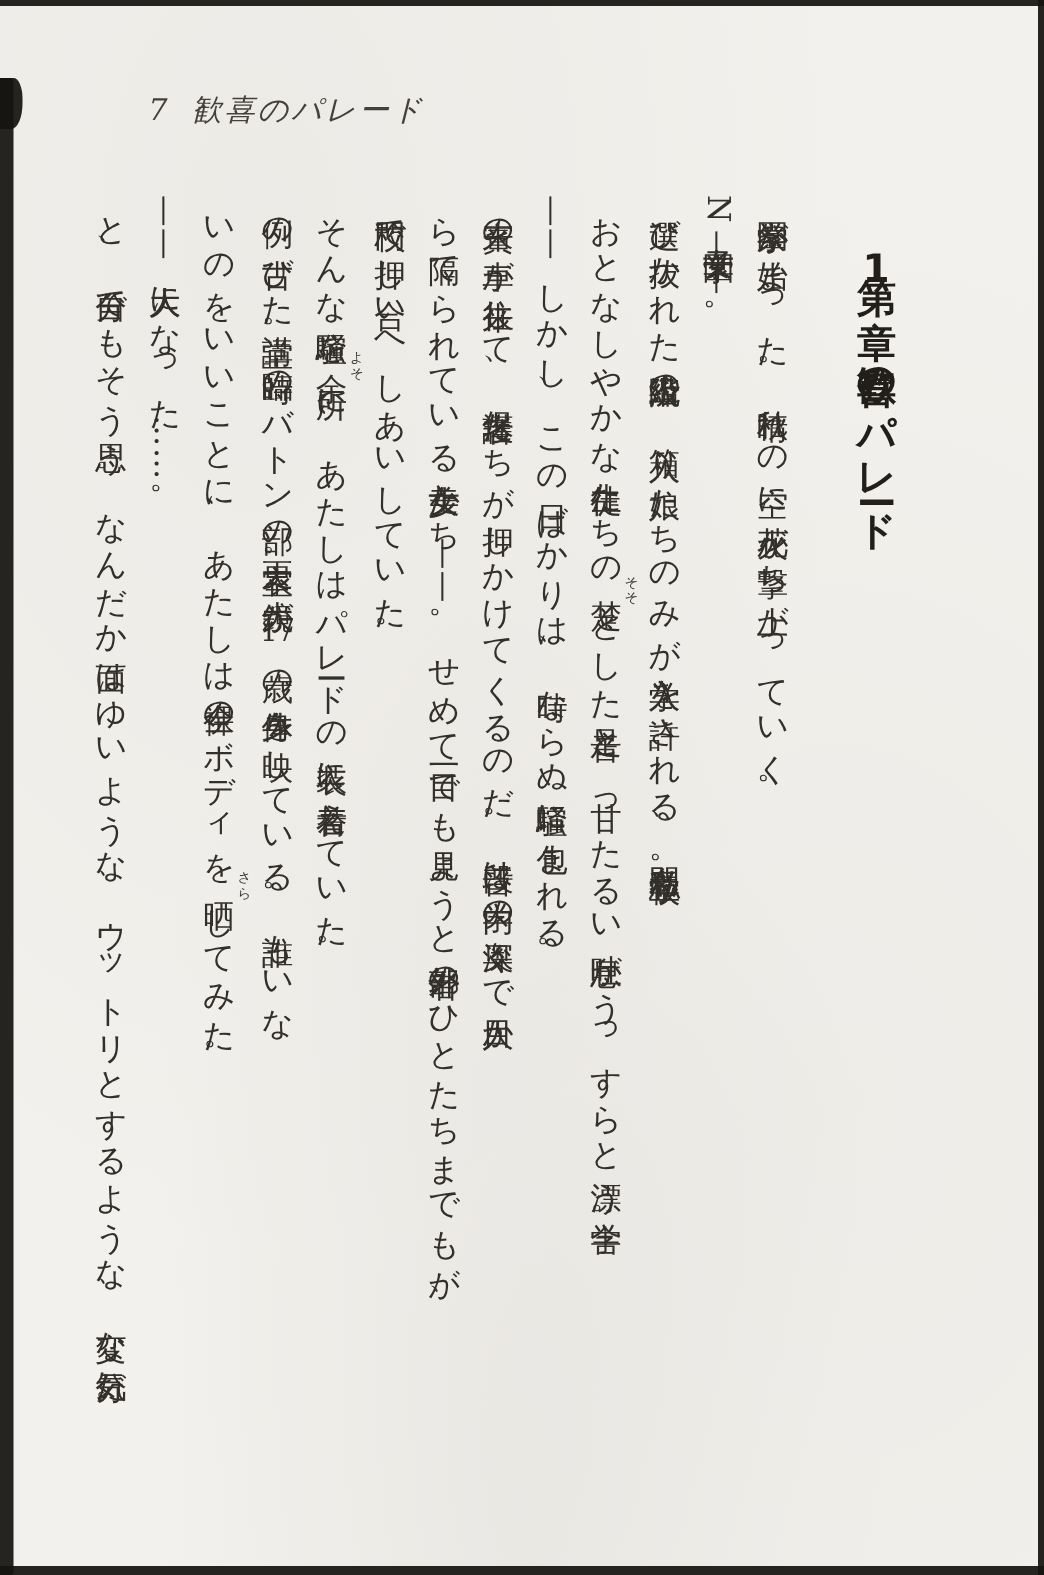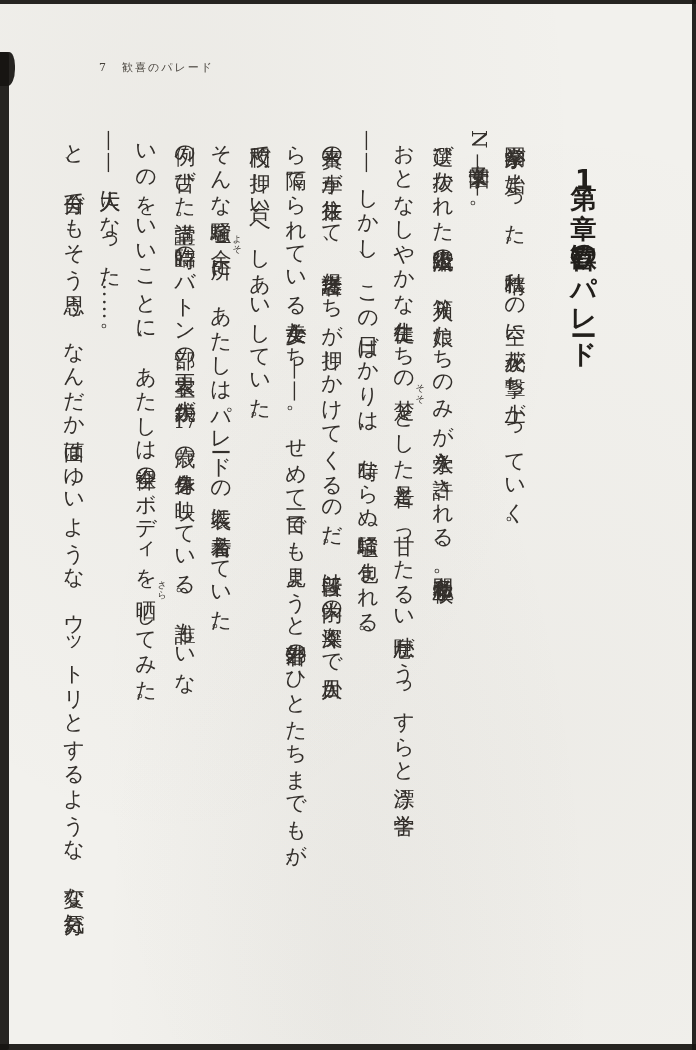--- a/index.html
+++ b/index.html
@@ -19,22 +19,23 @@
   .scan-edge{position:absolute;background:#171411;opacity:0.93;}
   .edge-left{left:0;top:52px;width:9px;height:998px;border-radius:0 3px 2px 0;}
   .edge-left-blob{left:0;top:52px;width:15px;height:34px;border-radius:0 40% 50% 0;}
   .edge-top{left:0;top:0;width:696px;height:4px;}
   .edge-right{right:0;top:0;width:4px;height:1050px;}
   .edge-bottom{left:0;bottom:0;width:696px;height:6px;}
 
   
   .header{
     position:absolute;left:99px;top:60px;
-    font-size:11px;color:#45403a;letter-spacing:2px;
+    font-size:20px;color:#45403a;letter-spacing:2px;
     white-space:nowrap;
+    font-style:italic;
   }
   .header .pagenum{margin-right:14px;}
 
   
   .title-block{
     position:absolute;top:165px;right:88px;height:860px;
     writing-mode:vertical-rl;text-orientation:mixed;
     font-family:"DejaVu Sans","Liberation Sans",sans-serif;
     font-weight:bold;font-size:26px;letter-spacing:2px;
     color:#221f1b;line-height:48px;

